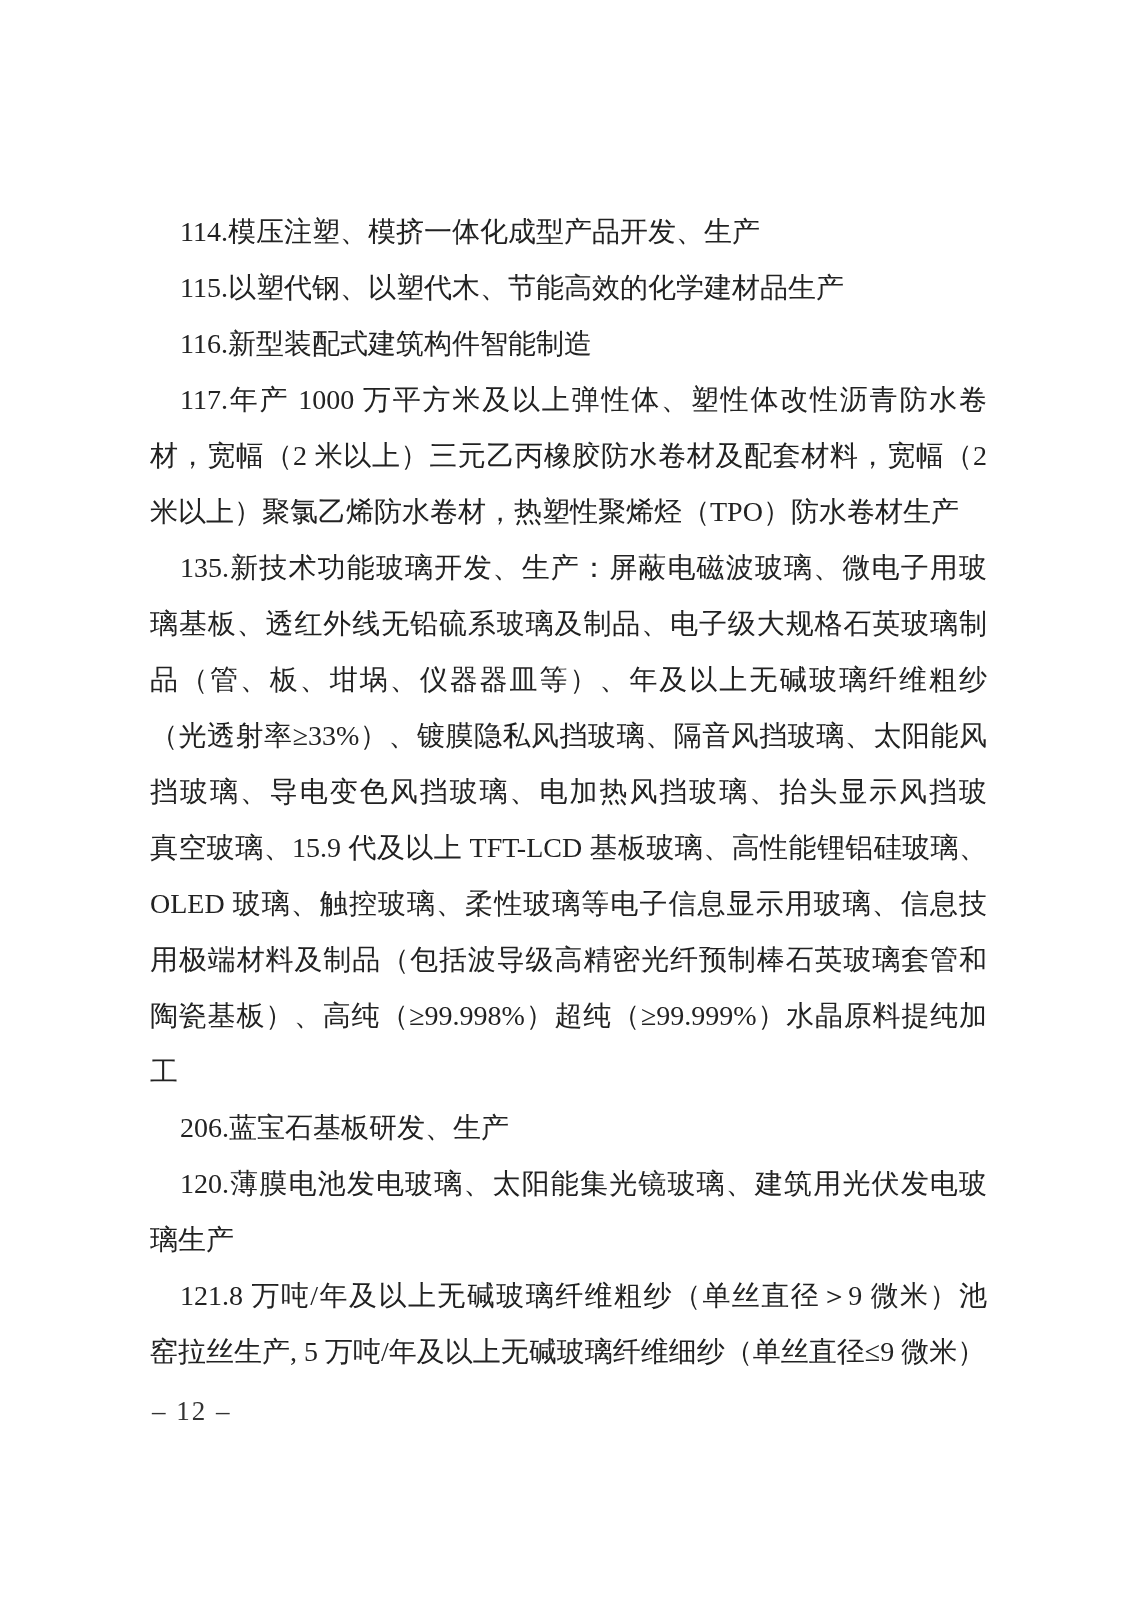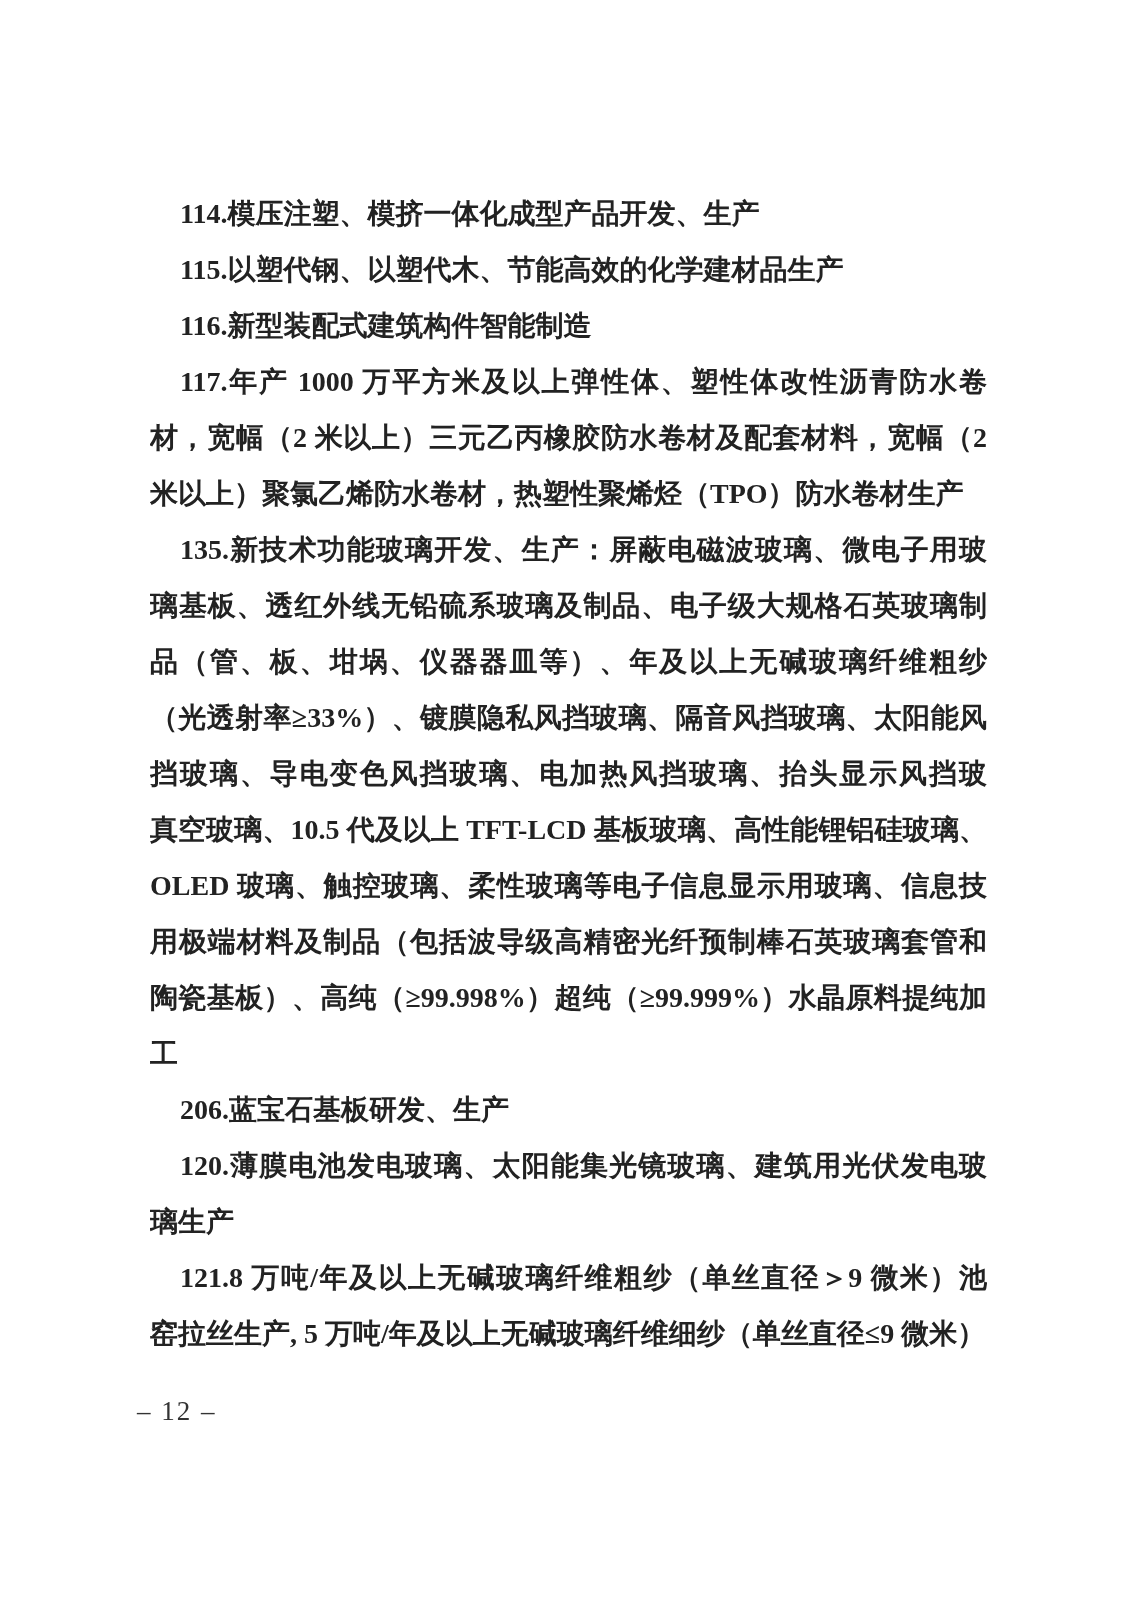--- a/index.html
+++ b/index.html
@@ -12,23 +12,22 @@
     width: 1131px;
     height: 1600px;
     background: #ffffff;
     overflow: hidden;
     font-family: "Liberation Serif", "DejaVu Serif", serif;
     color: #222222;
   }
   .doc-body {
     position: absolute;
     left: 150px;
-    top: 186px;
+    top: 204px;
     width: 837px;
-    font-weight: bold;
   }
   .para {
     font-size: 28px;
     margin: 0;
     padding: 0;
   }
   .line {
     display: block;
     height: 56px;
     line-height: 56px;
@@ -39,21 +38,21 @@
     word-break: break-all;
   }
   .line.first {
     text-indent: 30px;
   }
   .line.last {
     text-align-last: left;
   }
   .footer {
     position: absolute;
-    left: 137px;
+    left: 152px;
     top: 1396px;
     font-size: 27px;
     line-height: 30px;
     color: #333333;
     letter-spacing: 2px;
   }
 </style>
 </head>
 <body>
 
@@ -72,21 +71,21 @@
         <span class="line first">117.年产 1000 万平方米及以上弹性体、塑性体改性沥青防水卷</span>
         <span class="line">材，宽幅（2 米以上）三元乙丙橡胶防水卷材及配套材料，宽幅（2</span>
         <span class="line last">米以上）聚氯乙烯防水卷材，热塑性聚烯烃（TPO）防水卷材生产</span>
       </div>
       <div class="para">
         <span class="line first">135.新技术功能玻璃开发、生产：屏蔽电磁波玻璃、微电子用玻</span>
         <span class="line">璃基板、透红外线无铅硫系玻璃及制品、电子级大规格石英玻璃制</span>
         <span class="line">品（管、板、坩埚、仪器器皿等）、年及以上无碱玻璃纤维粗纱</span>
         <span class="line">（光透射率≥33%）、镀膜隐私风挡玻璃、隔音风挡玻璃、太阳能风</span>
         <span class="line">挡玻璃、导电变色风挡玻璃、电加热风挡玻璃、抬头显示风挡玻璃、</span>
-        <span class="line">真空玻璃、10.5 代及以上 TFT-LCD 基板玻璃、高性能锂铝硅玻璃、</span>
+        <span class="line">真空玻璃、15.9 代及以上 TFT-LCD 基板玻璃、高性能锂铝硅玻璃、</span>
         <span class="line">OLED 玻璃、触控玻璃、柔性玻璃等电子信息显示用玻璃、信息技术</span>
         <span class="line">用极端材料及制品（包括波导级高精密光纤预制棒石英玻璃套管和</span>
         <span class="line">陶瓷基板）、高纯（≥99.998%）超纯（≥99.999%）水晶原料提纯加</span>
         <span class="line last">工</span>
       </div>
       <div class="para">
         <span class="line first last">206.蓝宝石基板研发、生产</span>
       </div>
       <div class="para">
         <span class="line first">120.薄膜电池发电玻璃、太阳能集光镜玻璃、建筑用光伏发电玻</span>

